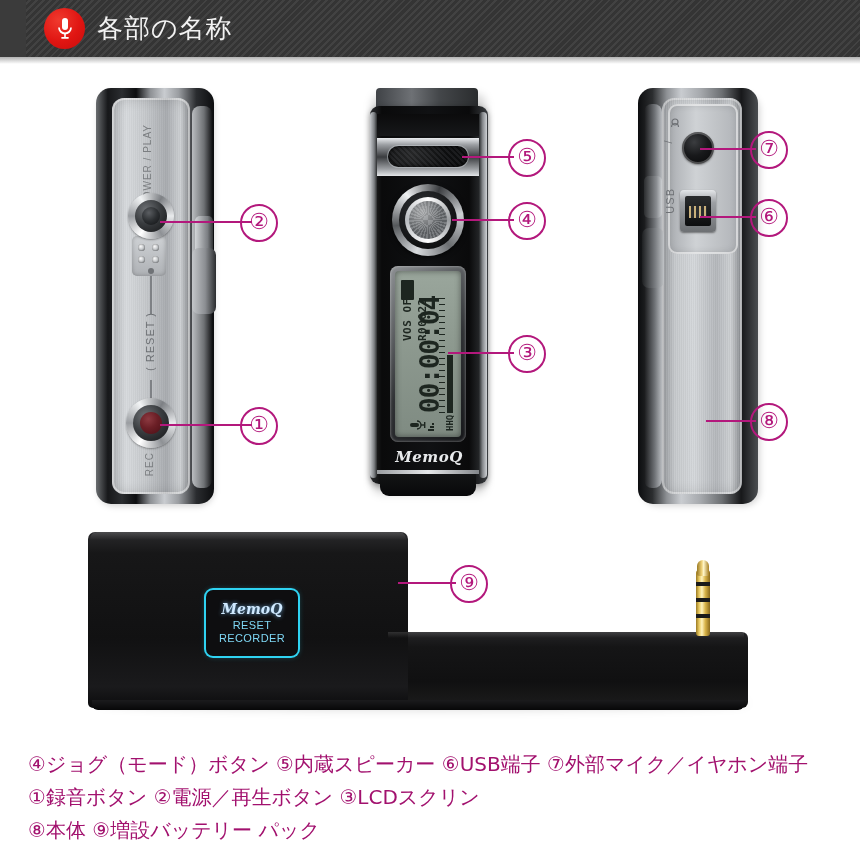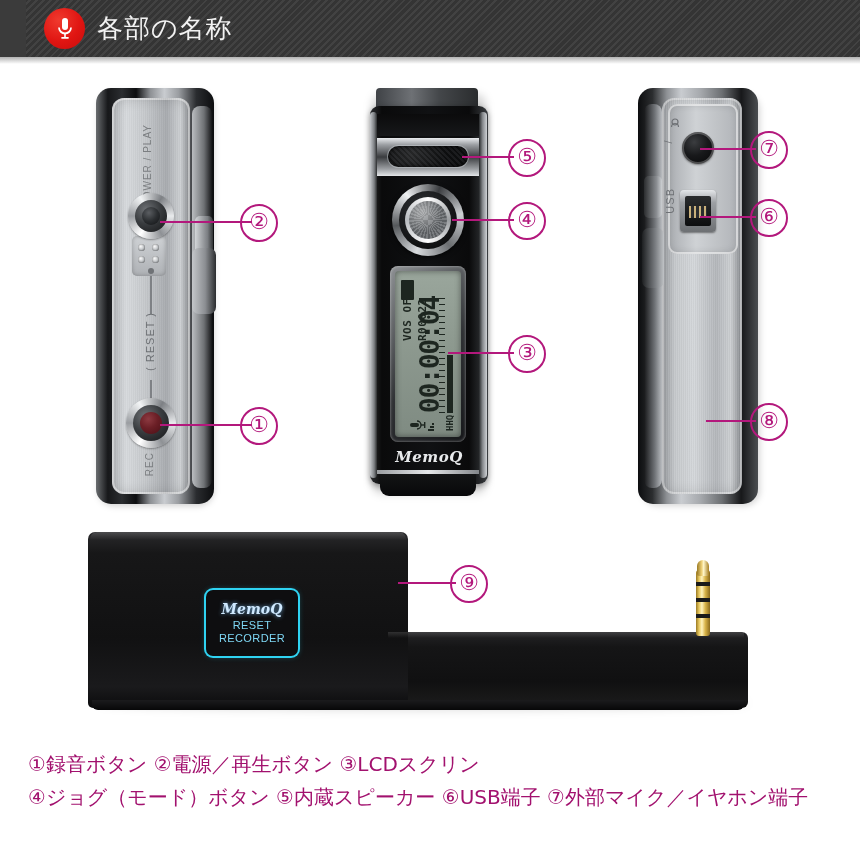--- a/index.html
+++ b/index.html
@@ -536,17 +536,18 @@
       <div class="plug-band" style="top:22px;"></div>
       <div class="plug-band" style="top:38px;"></div>
       <div class="plug-band" style="top:54px;"></div>
     </div>
   </div>
 
   <div class="leader" style="left:398px;top:582px;width:58px;"></div>
   <div class="callout-num" style="left:450px;top:565px;">⑨</div>
 
   <div class="caption">
+    <span class="cap-line">④ジョグ（モード）ボタン ⑤内蔵スピーカー ⑥USB端子 ⑦外部マイク／イヤホン端子</span>
     <span class="cap-line">①録音ボタン ②電源／再生ボタン ③LCDスクリン</span>
-    <span class="cap-line">④ジョグ（モード）ボタン ⑤内蔵スピーカー ⑥USB端子 ⑦外部マイク／イヤホン端子</span>
+    <span class="cap-line">⑧本体 ⑨増設バッテリー パック</span>
   </div>
 
 </div>
 
 </body></html>

